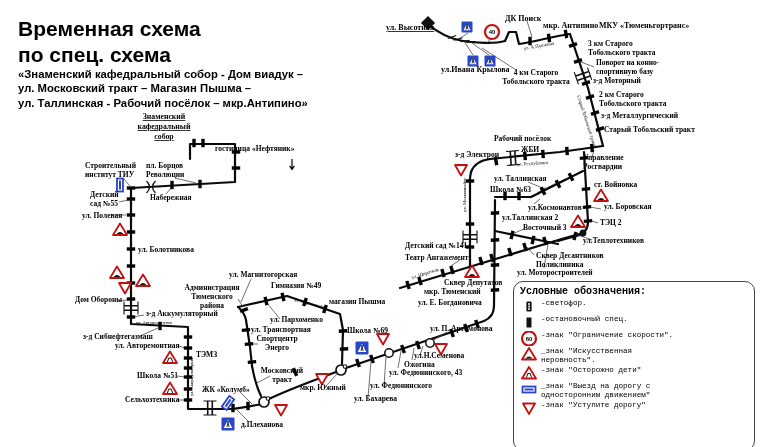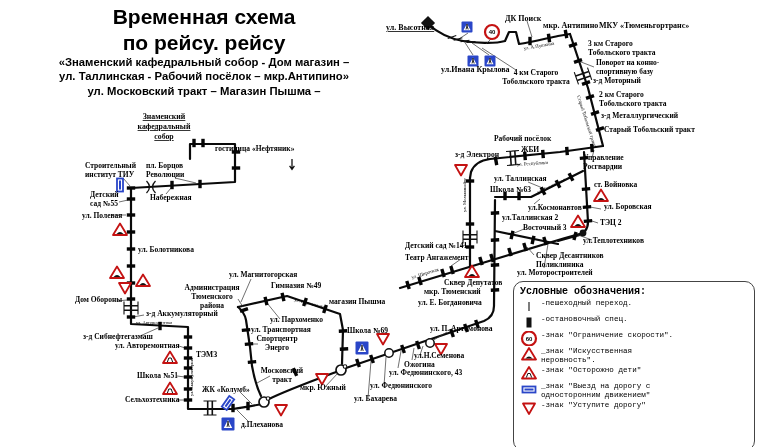--- a/index.html
+++ b/index.html
@@ -1,19 +1,19 @@
 <!DOCTYPE html>
 <html><head>
 <meta charset="utf-8">
 <style>
   html,body{margin:0;padding:0;background:#fff;}
   #stage{position:relative;width:760px;height:447px;background:#fff;overflow:hidden;
          font-family:"Liberation Sans",sans-serif;}
   #map-svg{position:absolute;left:0;top:0;}
-  .title-block{position:absolute;left:18px;top:4px;width:372px;text-align:center;color:#000;}
+  .title-block{position:absolute;left:18px;top:16px;width:372px;text-align:left;color:#000;}
   .title-line{font-size:21px;font-weight:bold;line-height:1.22;}
   .sub-line{font-size:11.3px;font-weight:bold;line-height:1.26;}
   .legend{position:absolute;left:513px;top:281px;width:242px;height:170px;
           border:1.4px solid #444;border-radius:10px;background:#fff;box-sizing:border-box;
           padding:3px 5px;font-family:"Liberation Mono",monospace;color:#000;}
   .legend-title{font-size:10px;font-weight:bold;margin:1px 0 2px 1px;}
   .leg-row{display:flex;align-items:flex-start;margin-bottom:1px;}
   .leg-row svg{flex:0 0 22px;margin-top:0;}
   .leg-text{font-size:7.6px;line-height:1.2;white-space:pre-line;}
 </style>
@@ -401,36 +401,39 @@
       <text x="0" y="0" font-size="4.8" fill="#000" font-family="&quot;Liberation Serif&quot;,serif" font-weight="normal" text-anchor="start" transform="translate(412,279) rotate(-17)">ул. Широтная</text>
       <text x="0" y="0" font-size="4.8" fill="#000" font-family="&quot;Liberation Serif&quot;,serif" font-weight="normal" text-anchor="start" transform="translate(294,301) rotate(14)">ул. Пархоменко</text>
       <text x="0" y="0" font-size="4.8" fill="#000" font-family="&quot;Liberation Serif&quot;,serif" font-weight="normal" text-anchor="start" transform="translate(538,194) rotate(-26)">ул. Таллинская</text>
       <text x="0" y="0" font-size="4.8" fill="#000" font-family="&quot;Liberation Serif&quot;,serif" font-weight="normal" text-anchor="start" transform="translate(517,166) rotate(-4)">ул. Республики</text>
       <text x="0" y="0" font-size="4.5" fill="#000" font-family="&quot;Liberation Serif&quot;,serif" font-weight="normal" text-anchor="start" transform="translate(136,324) rotate(0)">ул. Авторемонтная</text>
       <text x="0" y="0" font-size="4.5" fill="#000" font-family="&quot;Liberation Serif&quot;,serif" font-weight="normal" text-anchor="start" transform="translate(193,396) rotate(-90)">ул. Аккумуляторная</text>
     </svg>
 
   <div class="title-block">
     <div class="title-line">Временная схема</div>
-    <div class="title-line">по рейсу. рейсу</div>
-    <div class="sub-line">«Знаменский кафедральный собор - Дом магазин –</div>
+    <div class="title-line">по спец. схема</div>
+    <div class="sub-line">«Знаменский кафедральный собор - Дом виадук –</div>
+    <div class="sub-line">ул. Московский тракт – Магазин Пышма –</div>
     <div class="sub-line">ул. Таллинская - Рабочий посёлок – мкр.Антипино»</div>
-    <div class="sub-line">ул. Московский тракт – Магазин Пышма –</div>
   </div>
 
   <div class="legend">
     <div class="legend-title">Условные обозначения:</div>
     <div id="legend-rows">
         <div class="leg-row">
           <svg width="22" height="15">
             <g transform="translate(10,7.5) rotate(0)">
-              <line y1="-4.5" y2="4.5" stroke="#111" stroke-width="1.1"></line>
-            </g>
-          </svg>
-          <span class="leg-text">-пешеходный переход.</span>
+              <rect x="-2.6" y="-5" width="5.2" height="10" rx="1.2" fill="#111"></rect>
+              <circle cy="-2.6" r="1" fill="#fff"></circle>
+              <circle cy="0" r="1" fill="#fff"></circle>
+              <circle cy="2.6" r="1" fill="#fff"></circle>
+            </g>
+          </svg>
+          <span class="leg-text">-светофор.</span>
         </div>
         <div class="leg-row">
           <svg width="22" height="15">
             <g transform="translate(10,7.5) rotate(0)">
               <rect x="-2.5" y="-5" width="5" height="10" fill="#111"></rect>
             </g>
           </svg>
           <span class="leg-text">-остановочный спец.</span>
         </div>
         <div class="leg-row">

